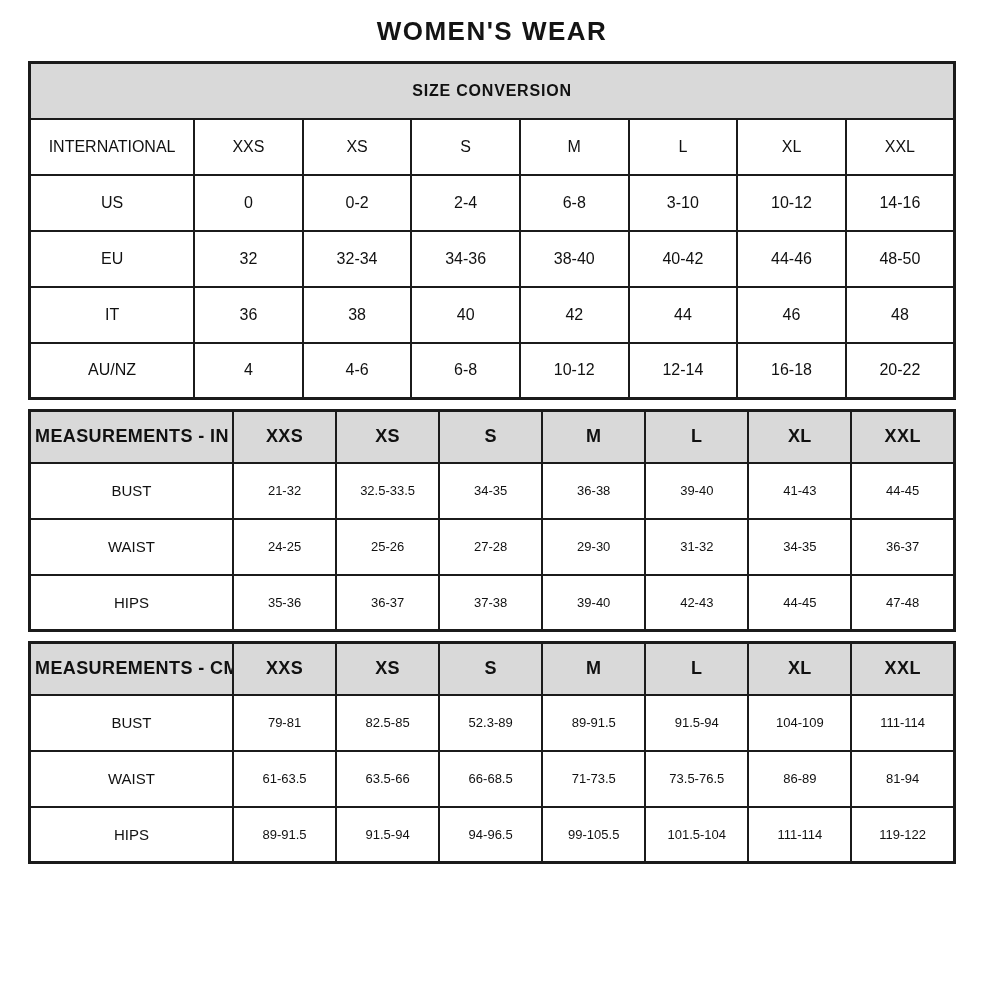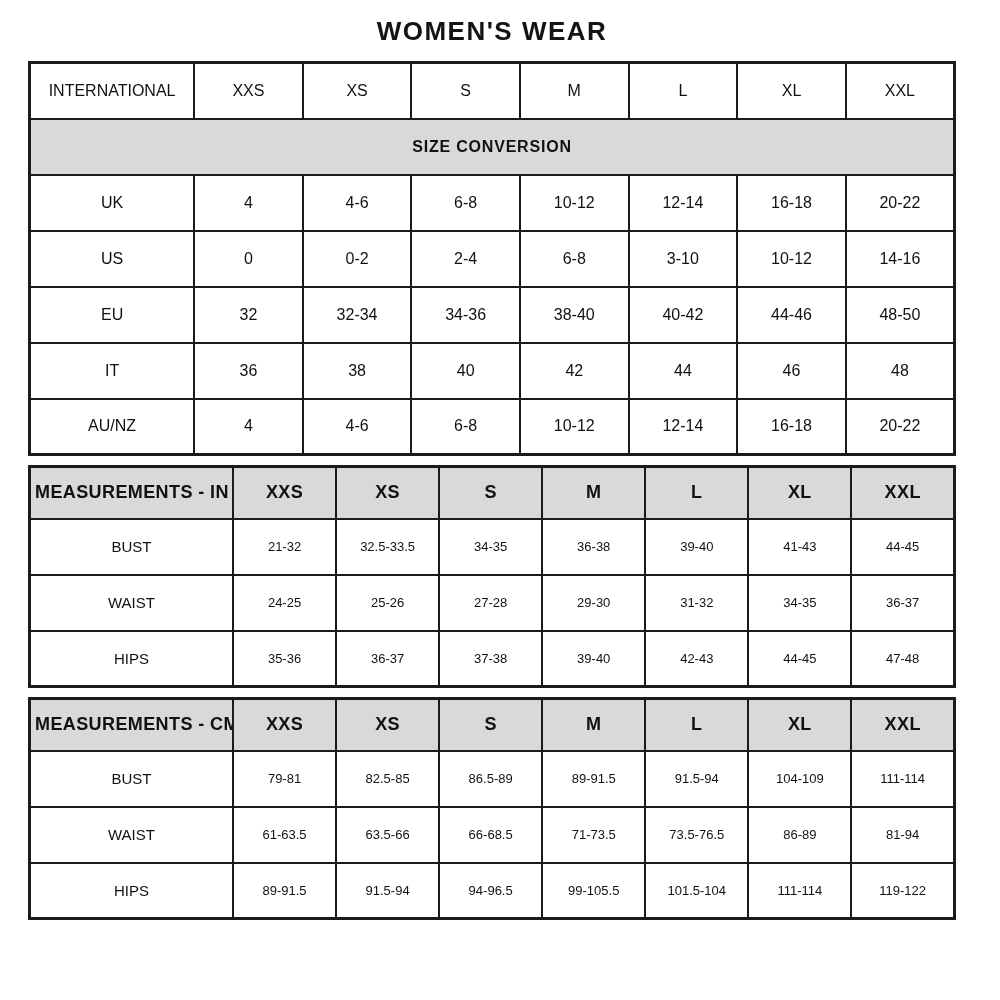--- a/index.html
+++ b/index.html
@@ -69,41 +69,31 @@
         <col>
         <col>
         <col>
         <col>
         <col>
         <col>
         <col>
       </colgroup>
       <tbody>
         <tr>
+          <td colspan="8" class="banner">SIZE CONVERSION</td>
+        </tr>
+        <tr>
           <td class="row-label">INTERNATIONAL</td>
           <td>XXS</td>
           <td>XS</td>
           <td>S</td>
           <td>M</td>
           <td>L</td>
           <td>XL</td>
           <td>XXL</td>
-        </tr>
-        <tr>
-          <td colspan="8" class="banner">SIZE CONVERSION</td>
-        </tr>
-        <tr>
-          <td class="row-label">UK</td>
-          <td>4</td>
-          <td>4-6</td>
-          <td>6-8</td>
-          <td>10-12</td>
-          <td>12-14</td>
-          <td>16-18</td>
-          <td>20-22</td>
         </tr>
         <tr>
           <td class="row-label">US</td>
           <td>0</td>
           <td>0-2</td>
           <td>2-4</td>
           <td>6-8</td>
           <td>3-10</td>
           <td>10-12</td>
           <td>14-16</td>
@@ -215,21 +205,21 @@
           <td>S</td>
           <td>M</td>
           <td>L</td>
           <td>XL</td>
           <td>XXL</td>
         </tr>
         <tr>
           <td class="row-label">BUST</td>
           <td>79-81</td>
           <td>82.5-85</td>
-          <td>86.5-89</td>
+          <td>52.3-89</td>
           <td>89-91.5</td>
           <td>91.5-94</td>
           <td>104-109</td>
           <td>111-114</td>
         </tr>
         <tr>
           <td class="row-label">WAIST</td>
           <td>61-63.5</td>
           <td>63.5-66</td>
           <td>66-68.5</td>

